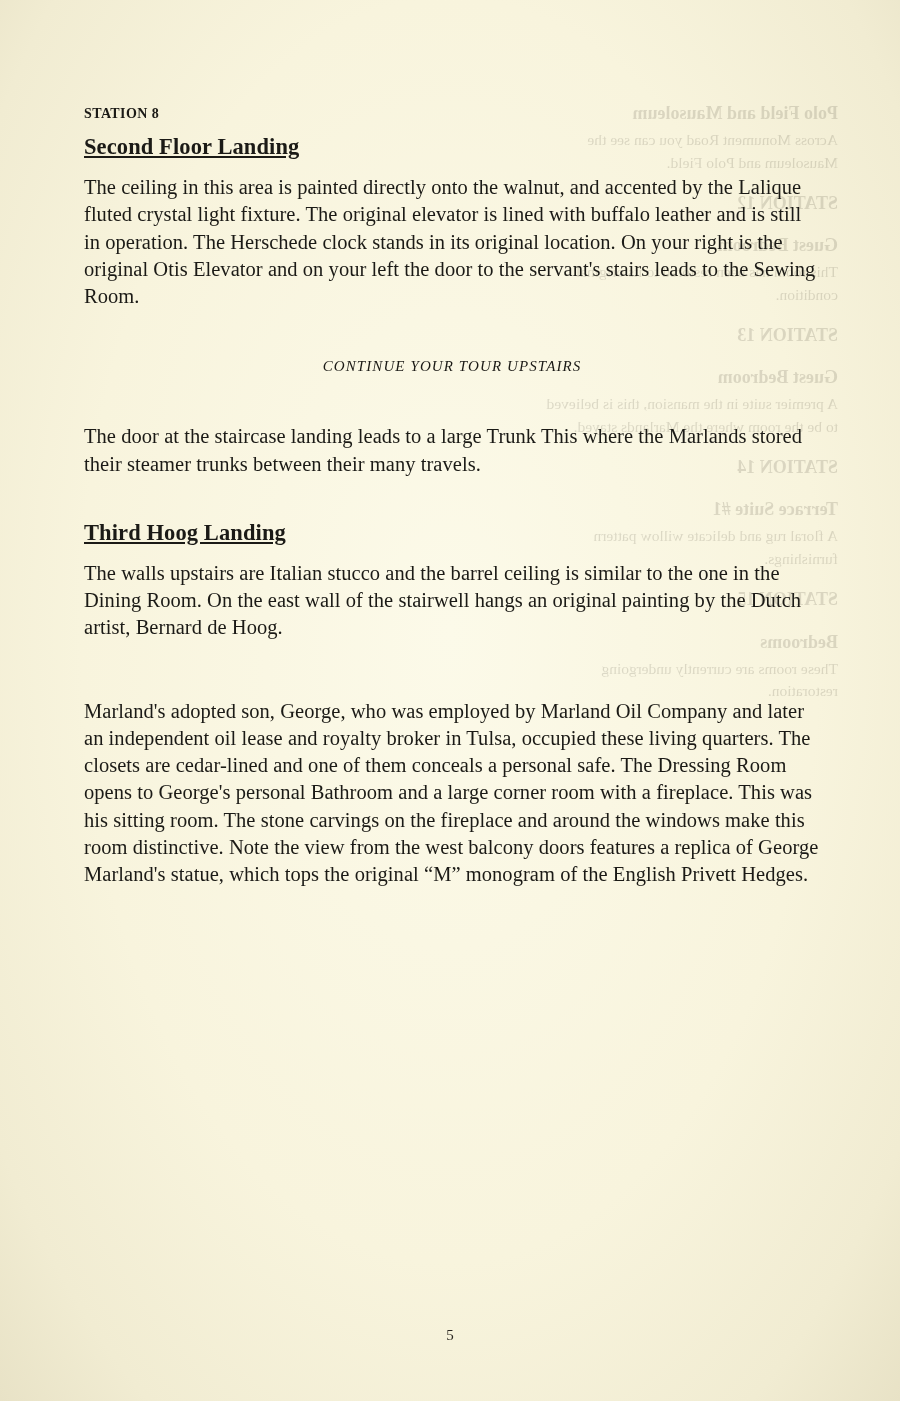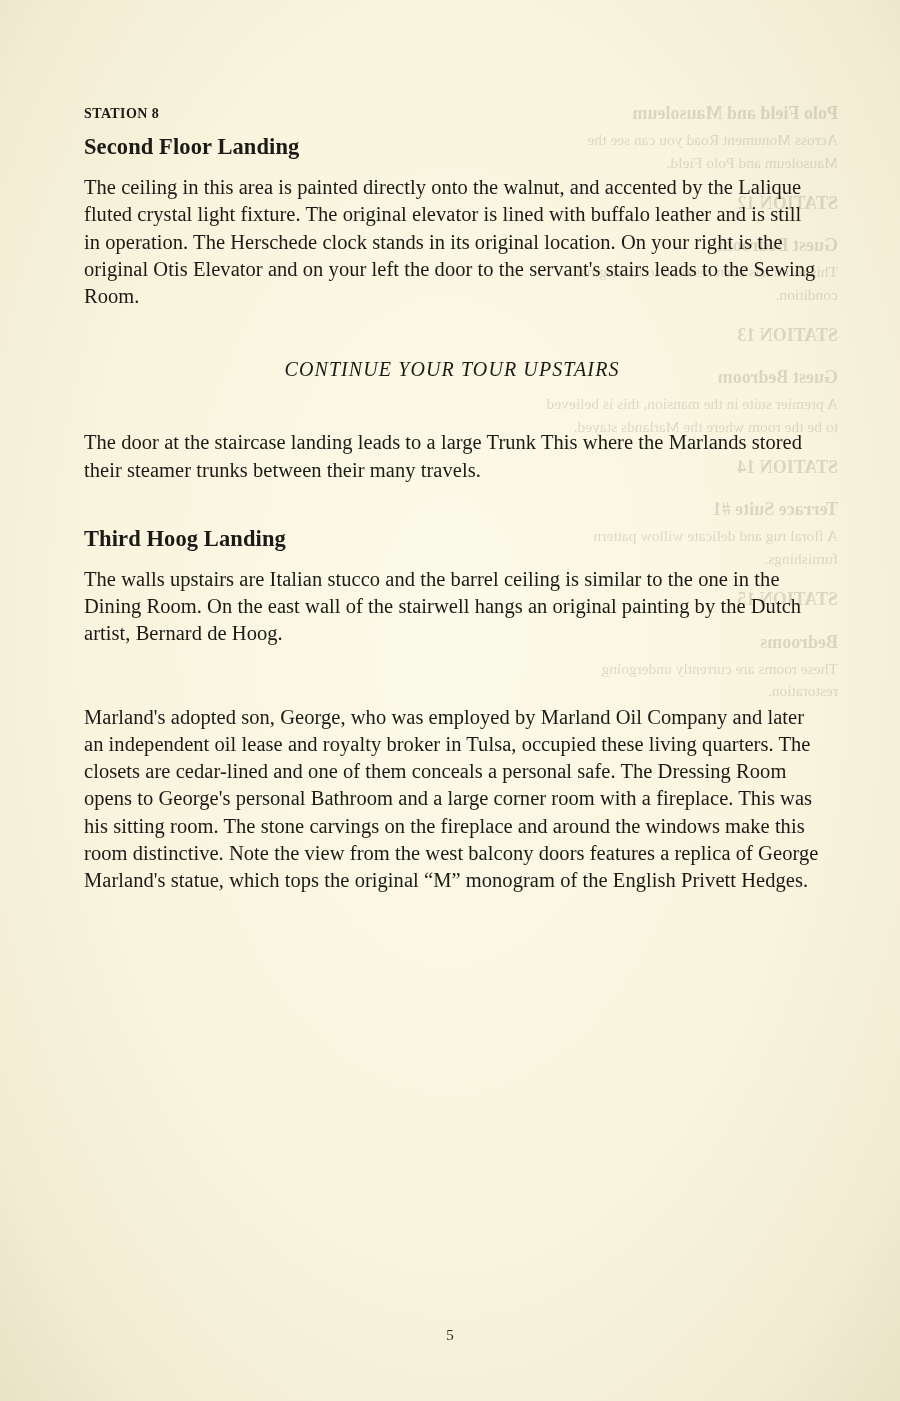--- a/index.html
+++ b/index.html
@@ -70,30 +70,31 @@
     font-size: 14px;
     font-weight: bold;
     letter-spacing: 0.4px;
     margin: 0;
   }
   h3.room {
     font-size: 22.5px;
     font-weight: bold;
     letter-spacing: 0.1px;
     margin: 0;
+    text-decoration: underline;
   }
 
   .sp-after-para { height: 30px; }
   .sp-station-to-room { height: 12px; }
   .sp-room-to-body { height: 14px; }
 
   .notice {
     text-align: center;
     font-style: italic;
-    font-size: 20px;
+    font-size: 15px;
     letter-spacing: 1.1px;
     margin: 0;
   }
 
   .sp-notice-top { height: 48px; }
   .sp-notice-bottom { height: 48px; }
 
   .folio {
     position: absolute;
     top: 1327px;

